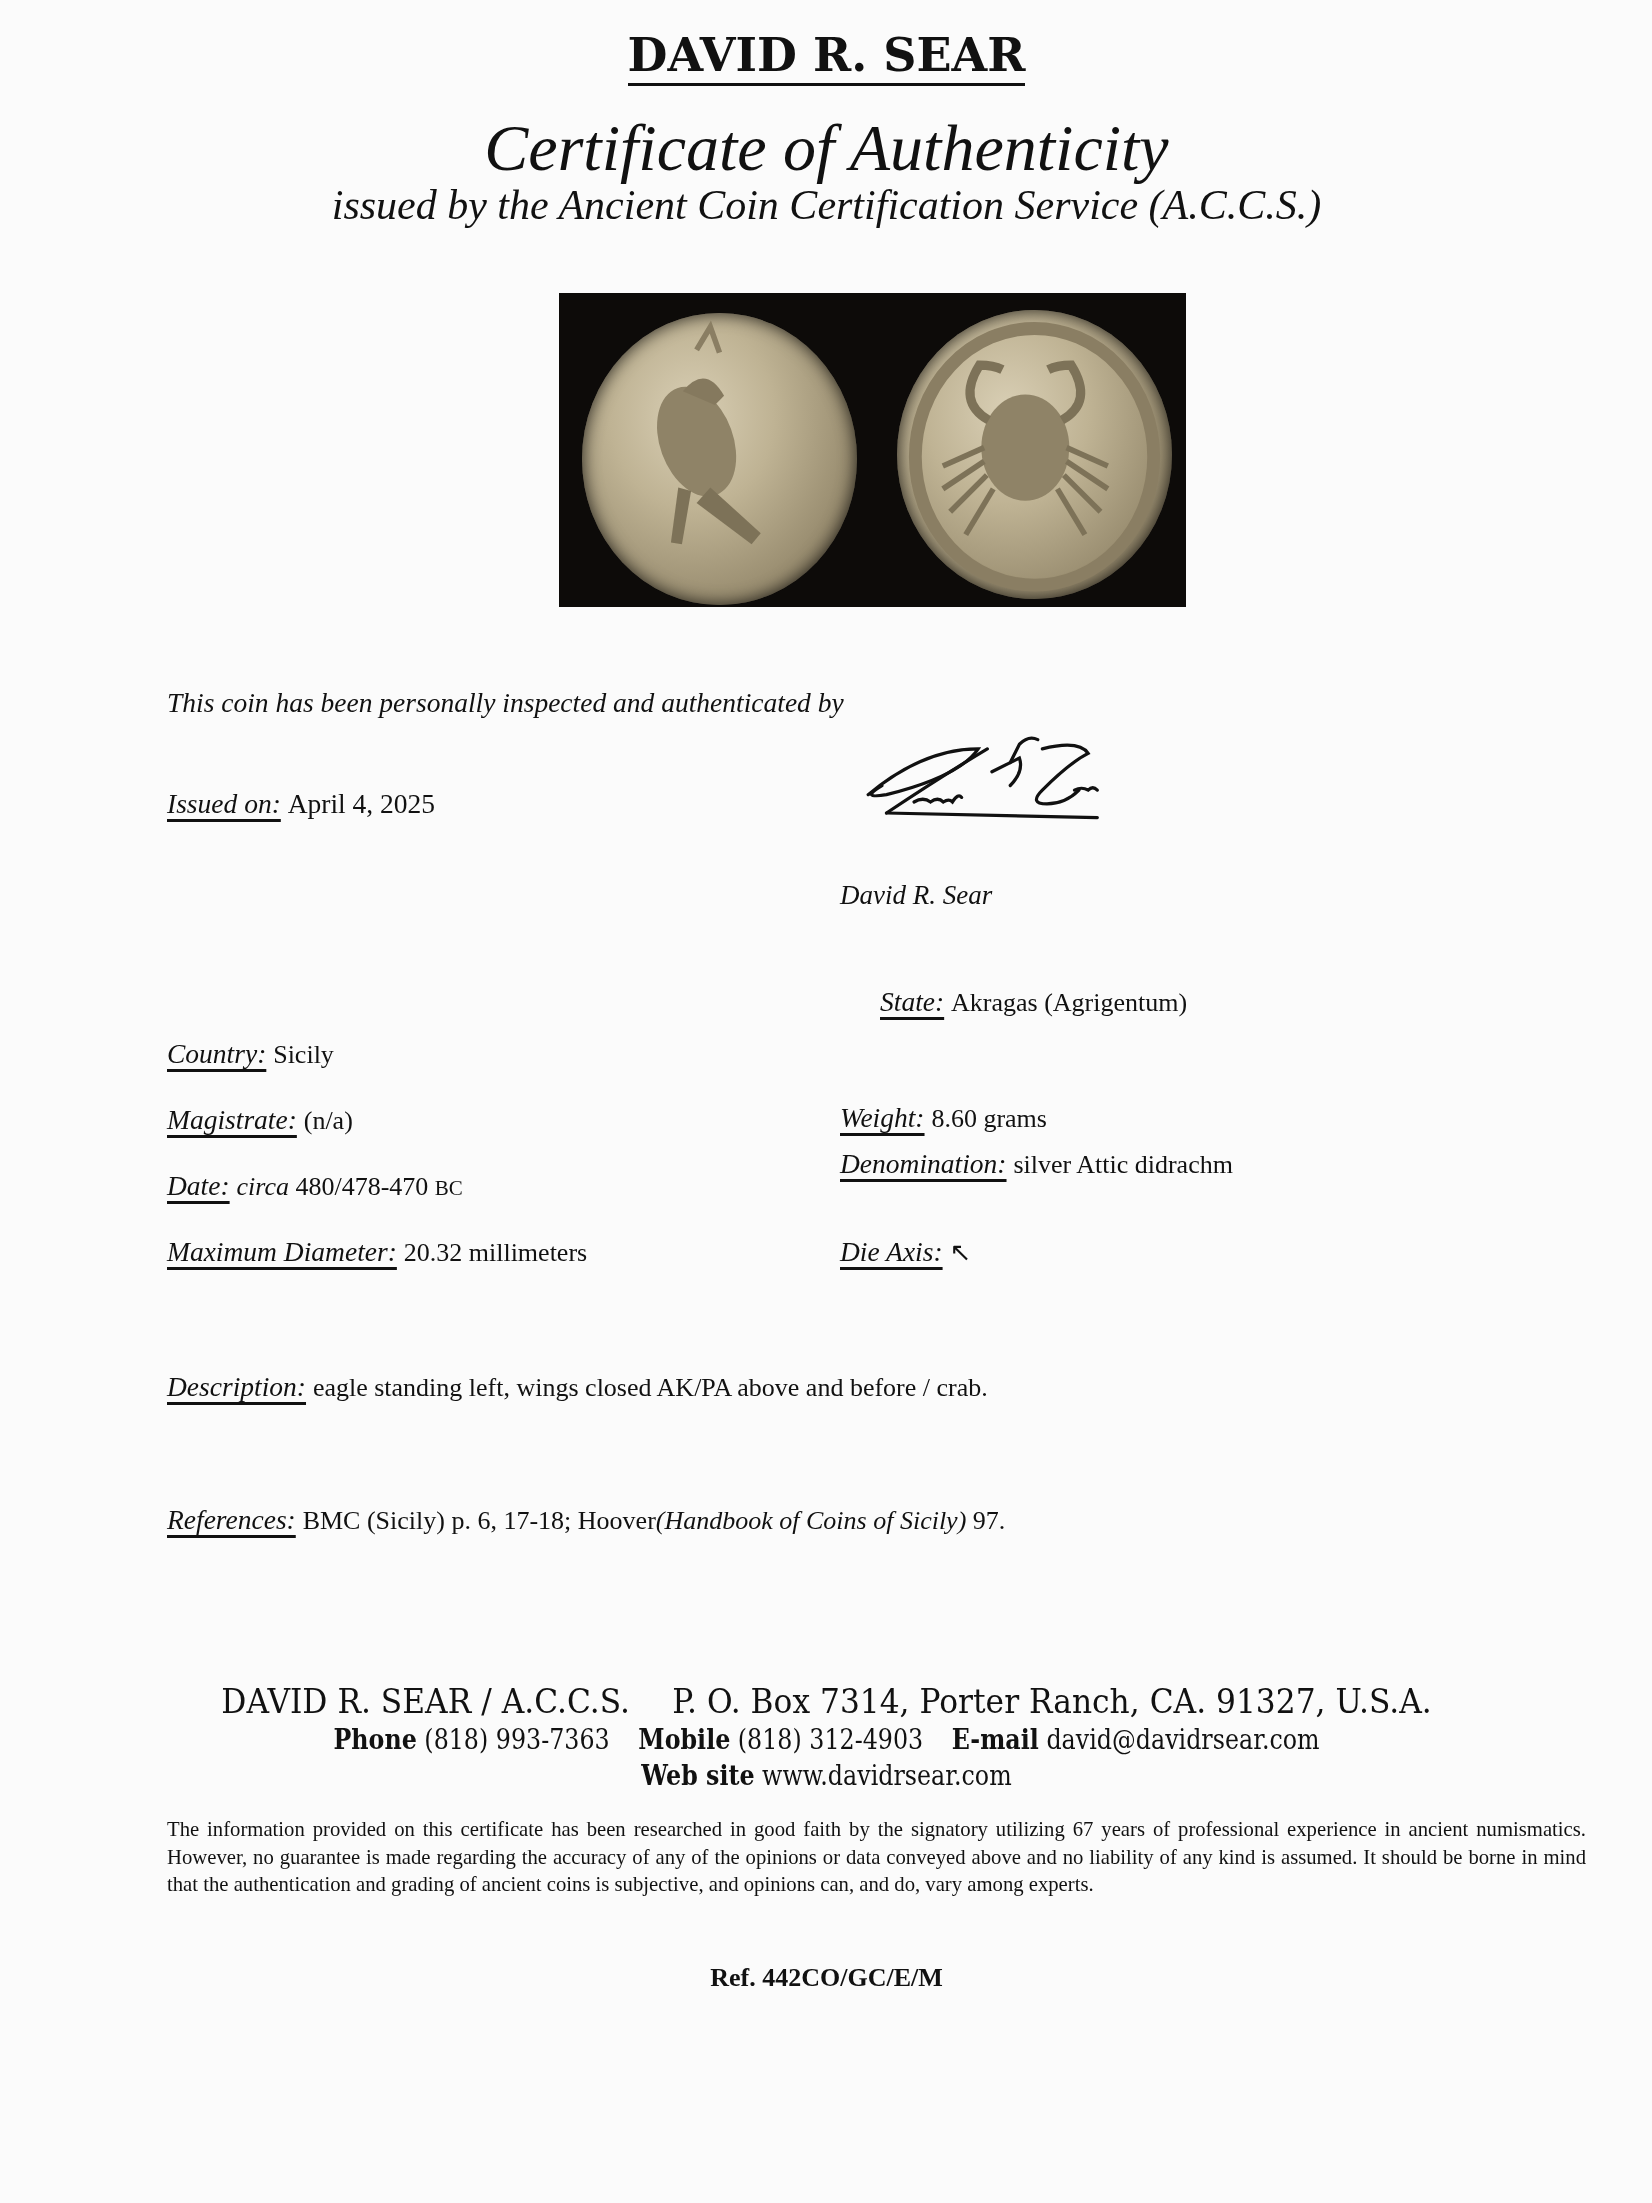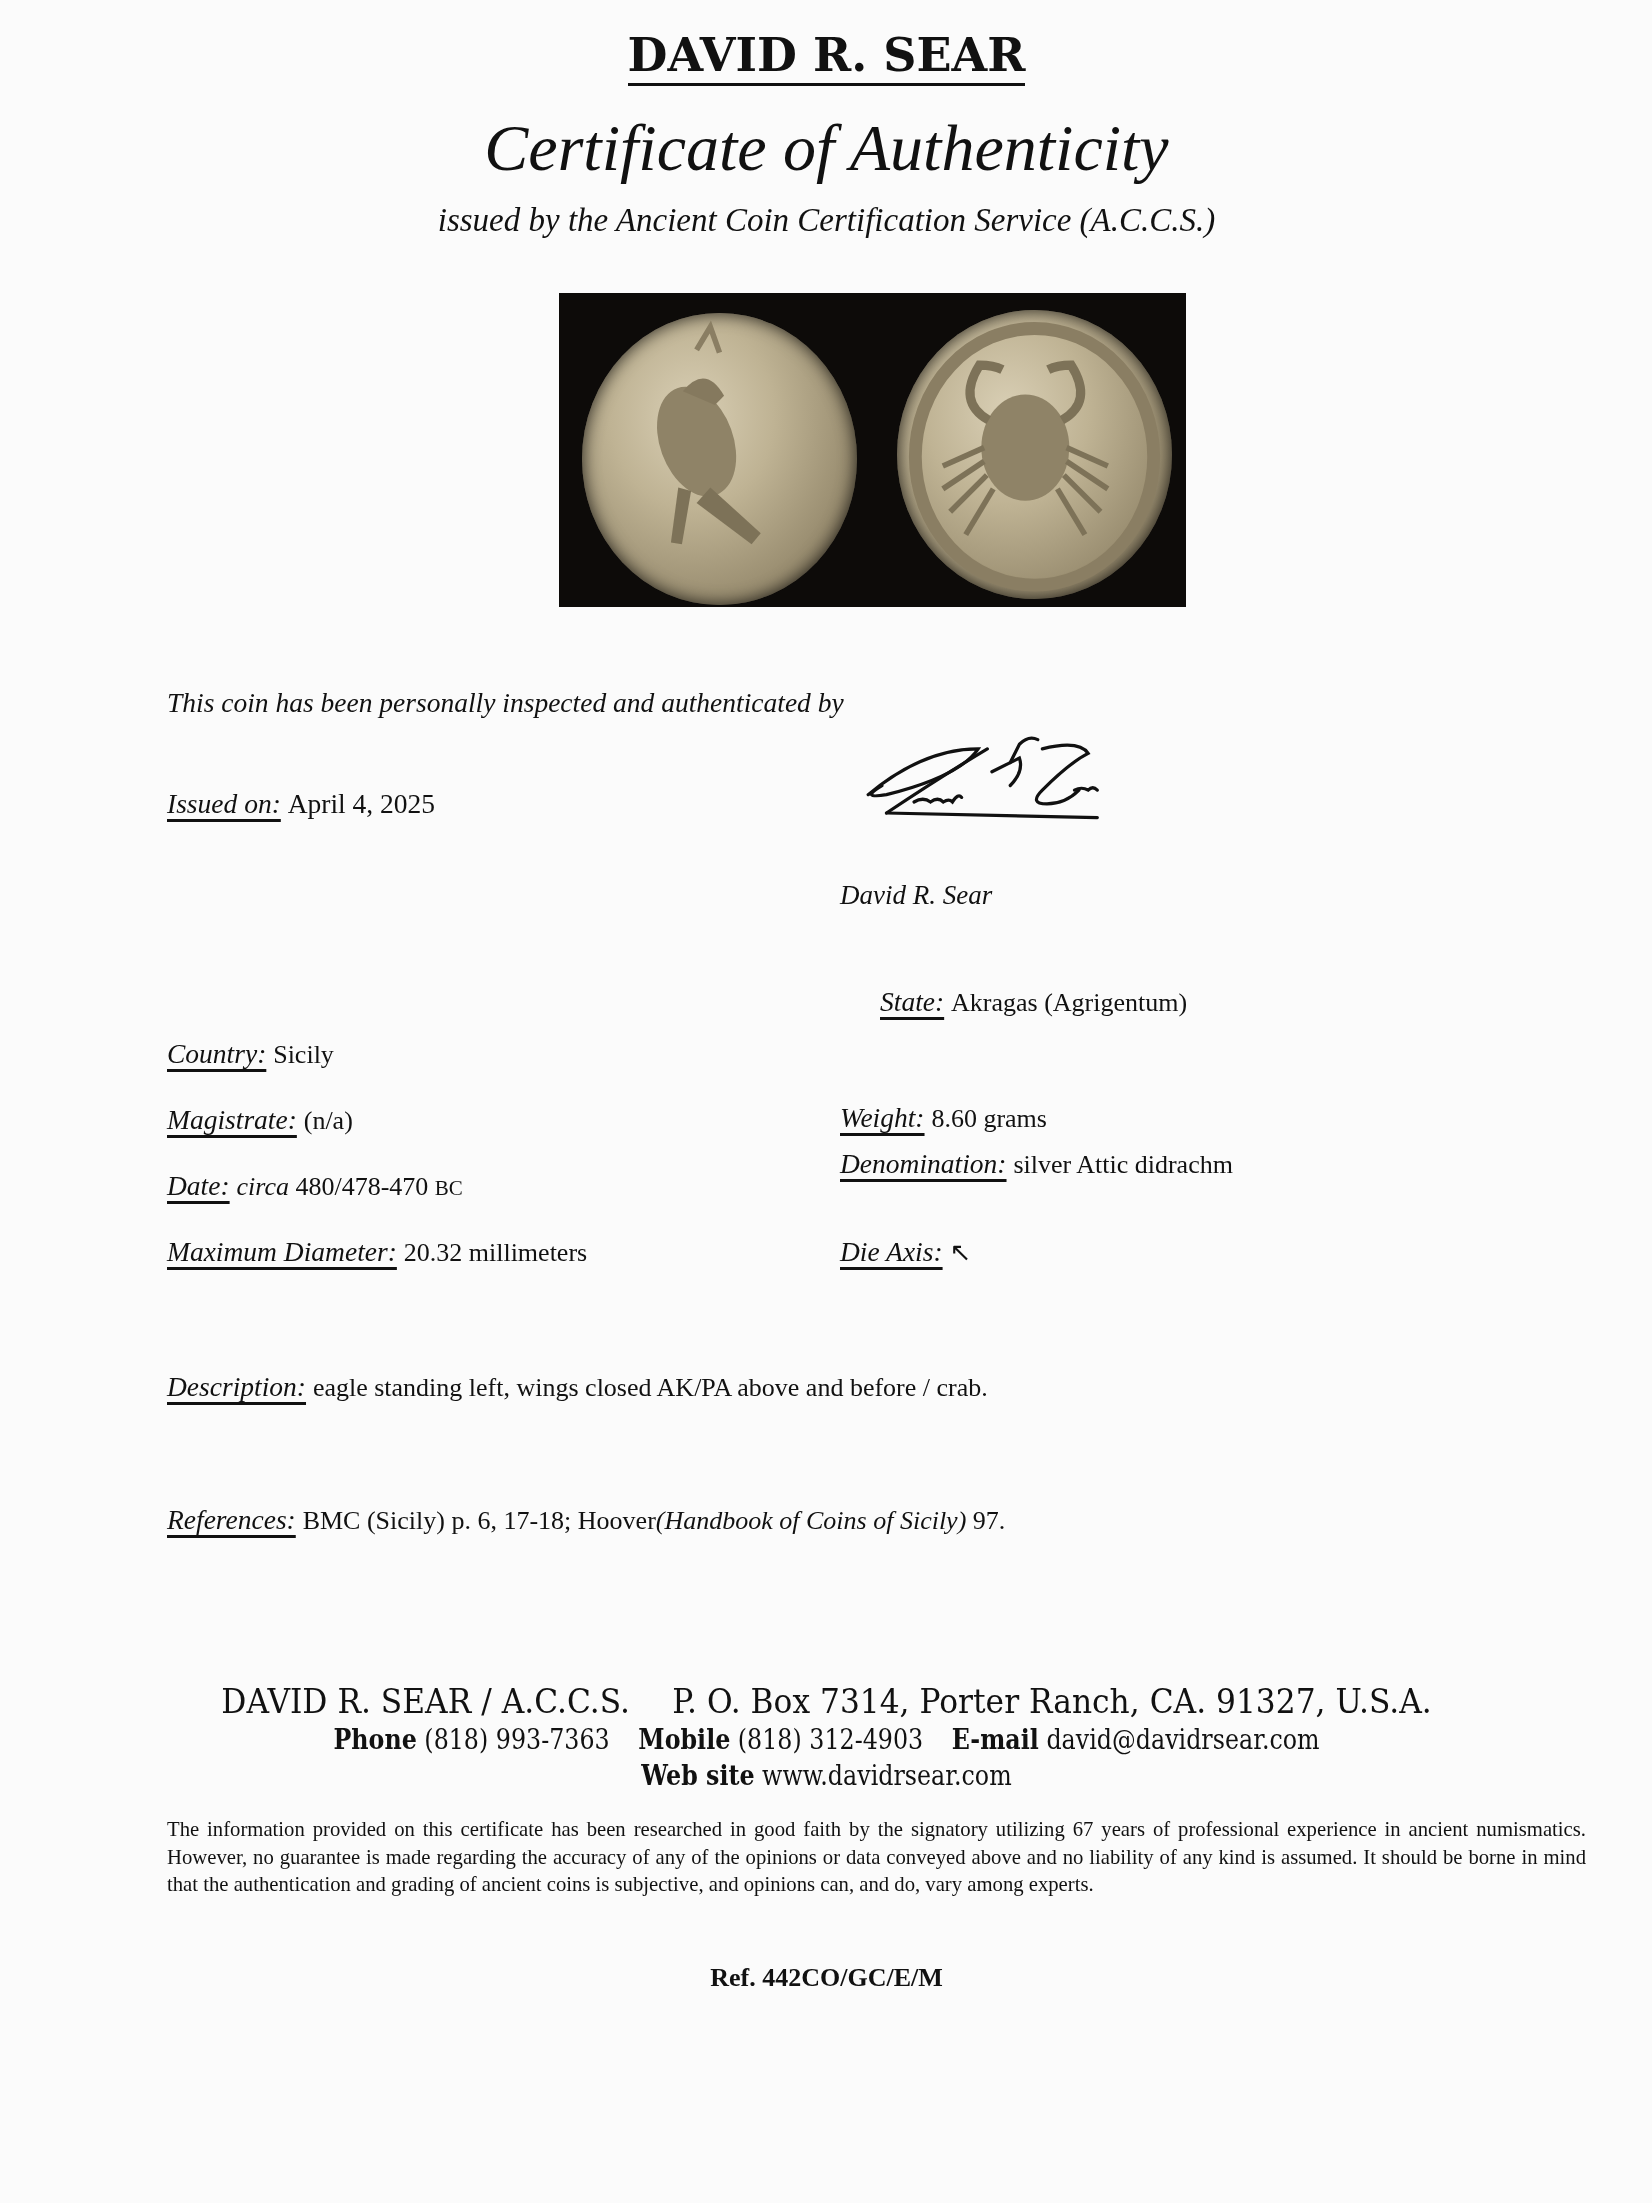--- a/index.html
+++ b/index.html
@@ -25,24 +25,24 @@
       border-bottom: 3.7px solid #111;
       padding-bottom: 1.8px;
     }
     #title {
       top: 110px;
       font-family: "Liberation Serif", serif;
       font-style: italic;
       font-size: 66px;
     }
     #subtitle {
-      top: 202px;
+      top: 181px;
       font-family: "Liberation Serif", serif;
       font-style: italic;
-      font-size: 33px;
+      font-size: 42px;
     }
 
     #coin-photo {
       left: 559px; top: 293px;
       width: 627px; height: 314px;
       background: #0d0b09;
     }
     .coin {
       position: absolute;
       border-radius: 50%;

